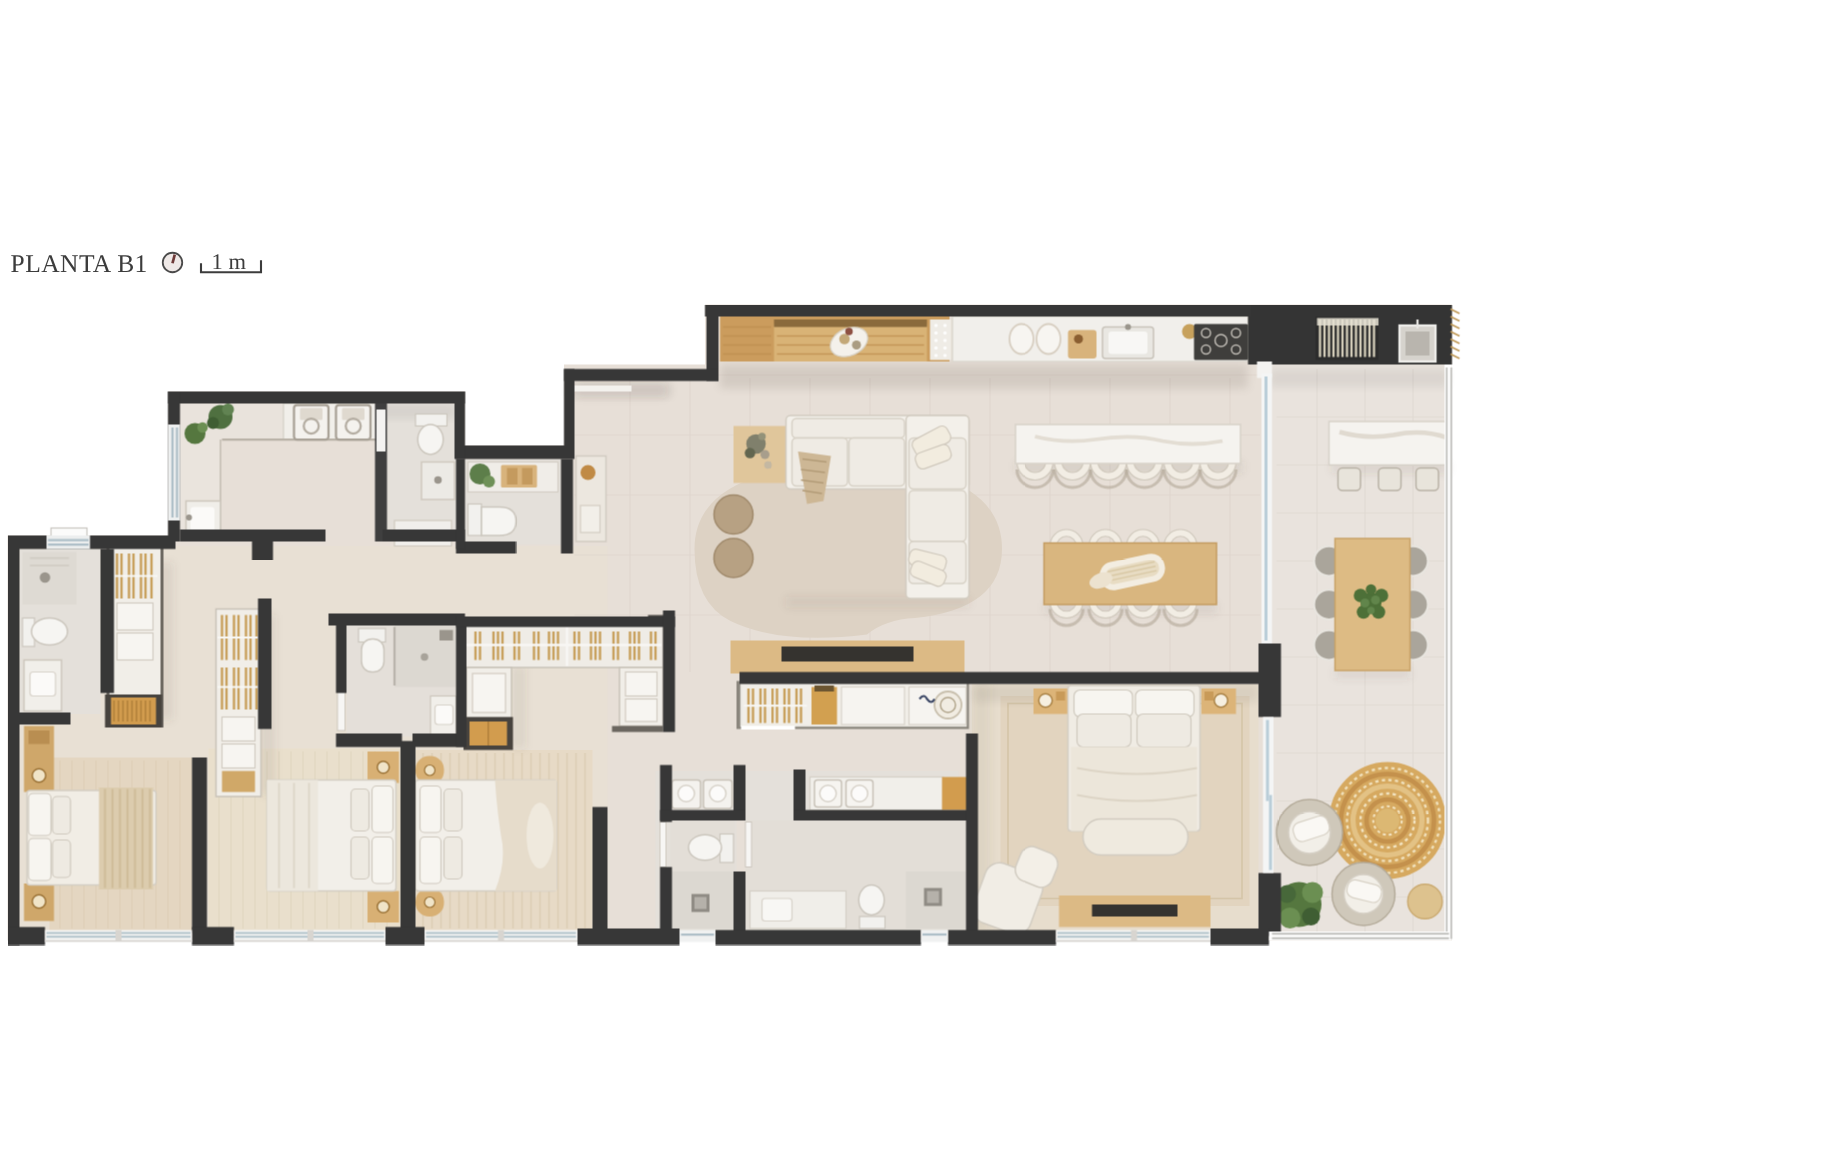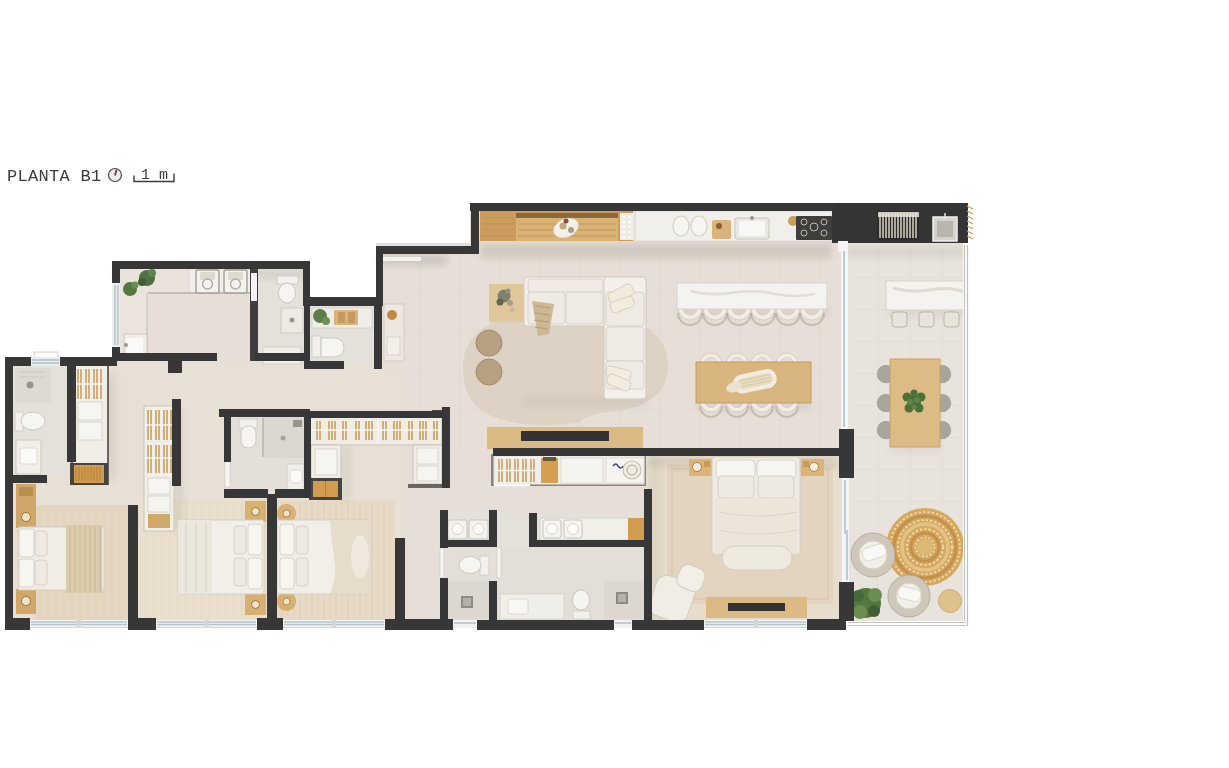--- a/index.html
+++ b/index.html
@@ -1,16 +1,16 @@
 <!DOCTYPE html>
 <html><head>
 <meta charset="utf-8">
 <style>
   html,body{margin:0;padding:0;background:#ffffff;}
-  .page{position:relative;width:1084px;height:768px;background:#ffffff;font-family:Liberation Mono, monospace;overflow:hidden;}
+  .page{position:relative;width:1084px;height:768px;background:#ffffff;font-family:Liberation Serif, serif;overflow:hidden;}
 </style>
 </head>
 <body>
 <div class="page">
 <svg width="1229" height="768" viewBox="0 0 1229 768" xmlns="http://www.w3.org/2000/svg">
 <defs>
   <filter id="soft" x="-30%" y="-30%" width="160%" height="160%">
           <feGaussianBlur stdDeviation="3"></feGaussianBlur>
         </filter>
 </defs>

